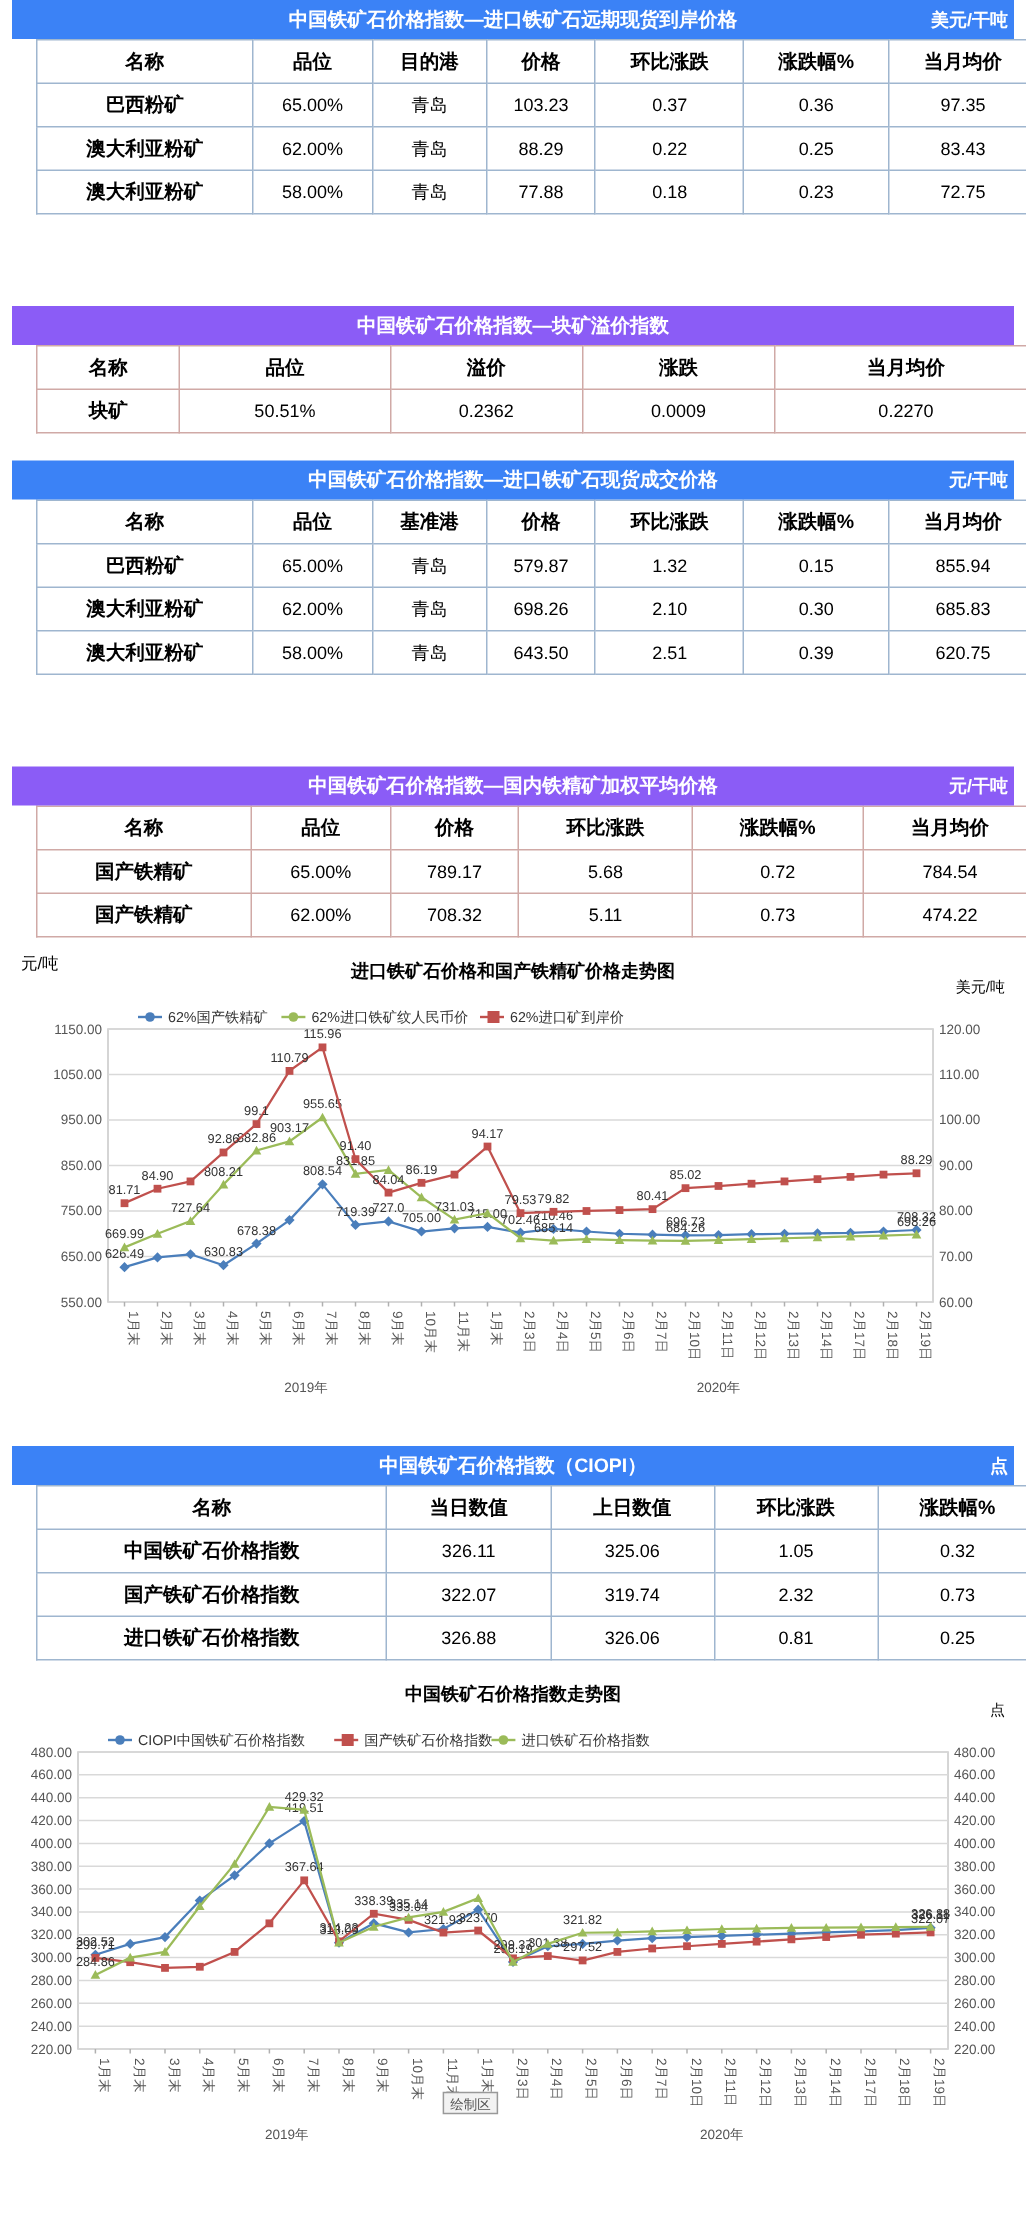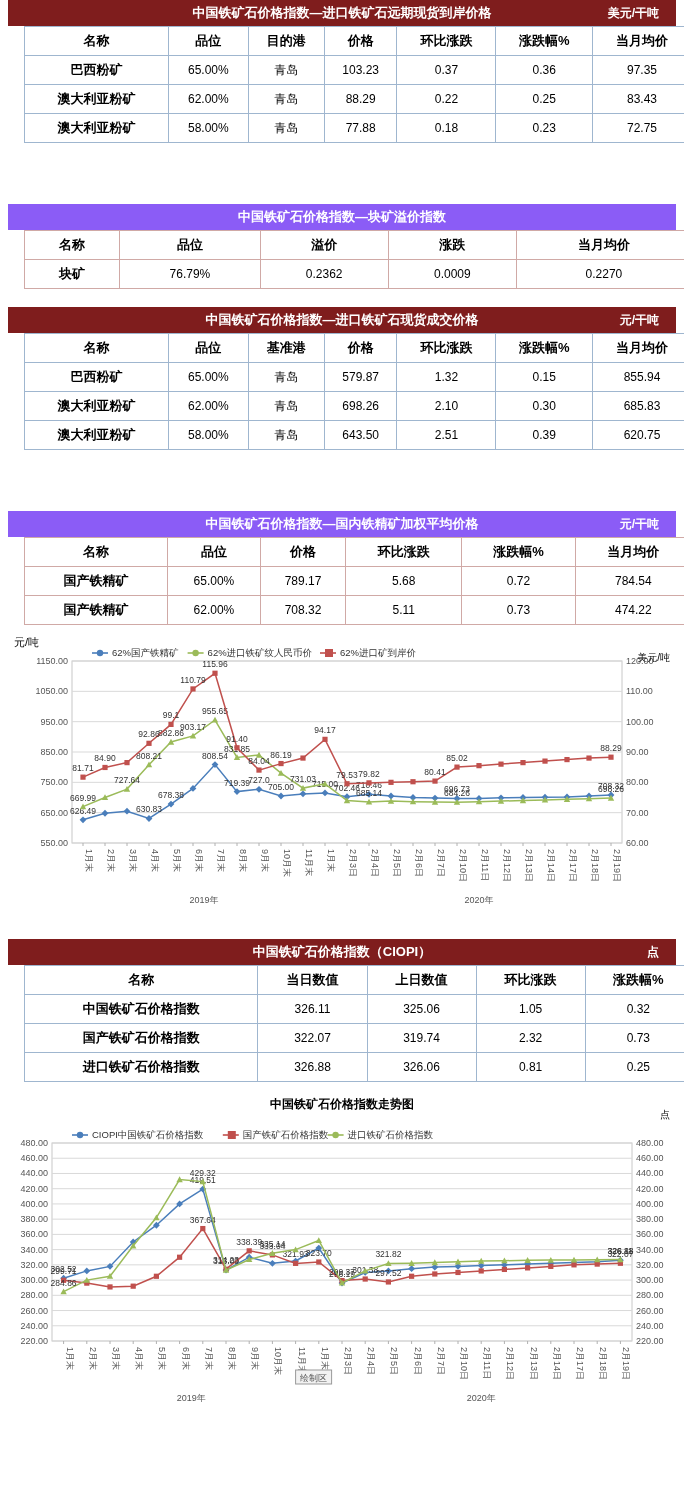--- a/index.html
+++ b/index.html
@@ -17,25 +17,25 @@
     display: flex;
     align-items: center;
     justify-content: center;
     position: relative;
     height: 26px;
     color: #ffffff;
     font-weight: bold;
     font-size: 13px;
     margin: 0 8px;
   }
-  .sec-header.blue { background: #7f1d1d; }
+  .sec-header.blue { background: #3b82f6; }
   .sec-header.red { background: #8b5cf6; margin-top: 43px; }
   .sec-header .unit {
     position: absolute;
-    right: 17px;
+    right: 4px;
     font-size: 12px;
     font-weight: bold;
   }
 
   
   table.tbl {
     width: calc(100% - 16px);
     margin: 0 8px 0 24px;
     border-collapse: collapse;
     font-size: 12px;
@@ -142,21 +142,21 @@
         <th>名称</th>
         <th>品位</th>
         <th>溢价</th>
         <th>涨跌</th>
         <th>当月均价</th>
       </tr>
     </thead>
     <tbody>
       <tr>
         <td class="name">块矿</td>
-        <td>76.79%</td>
+        <td>50.51%</td>
         <td>0.2362</td>
         <td>0.0009</td>
         <td>0.2270</td>
       </tr>
     </tbody>
   </table>
 
   <div class="gap"></div>
 
   <div class="sec-header blue">
@@ -239,20 +239,21 @@
         <td>5.11</td>
         <td>0.73</td>
         <td>474.22</td>
       </tr>
     </tbody>
   </table>
 
   <div class="chart-wrap">
     <div class="axis-unit-left">元/吨</div>
     <div class="axis-unit-right">美元/吨</div>
+    <div class="chart-title">进口铁矿石价格和国产铁精矿价格走势图</div>
     <svg id="chart1" width="684" height="290">
         <rect x="72" y="30" width="550" height="182" fill="#ffffff" stroke="#c8c8c8" stroke-width="1"></rect>
         <line x1="72" y1="212" x2="622" y2="212" stroke="#d9d9d9" stroke-width="1"></line>
         <text x="68" y="215" text-anchor="end" class="tick-txt">550.00</text>
         <line x1="72" y1="181.66666666666666" x2="622" y2="181.66666666666666" stroke="#d9d9d9" stroke-width="1"></line>
         <text x="68" y="184.66666666666666" text-anchor="end" class="tick-txt">650.00</text>
         <line x1="72" y1="151.33333333333334" x2="622" y2="151.33333333333334" stroke="#d9d9d9" stroke-width="1"></line>
         <text x="68" y="154.33333333333334" text-anchor="end" class="tick-txt">750.00</text>
         <line x1="72" y1="121" x2="622" y2="121" stroke="#d9d9d9" stroke-width="1"></line>
         <text x="68" y="124" text-anchor="end" class="tick-txt">850.00</text>

